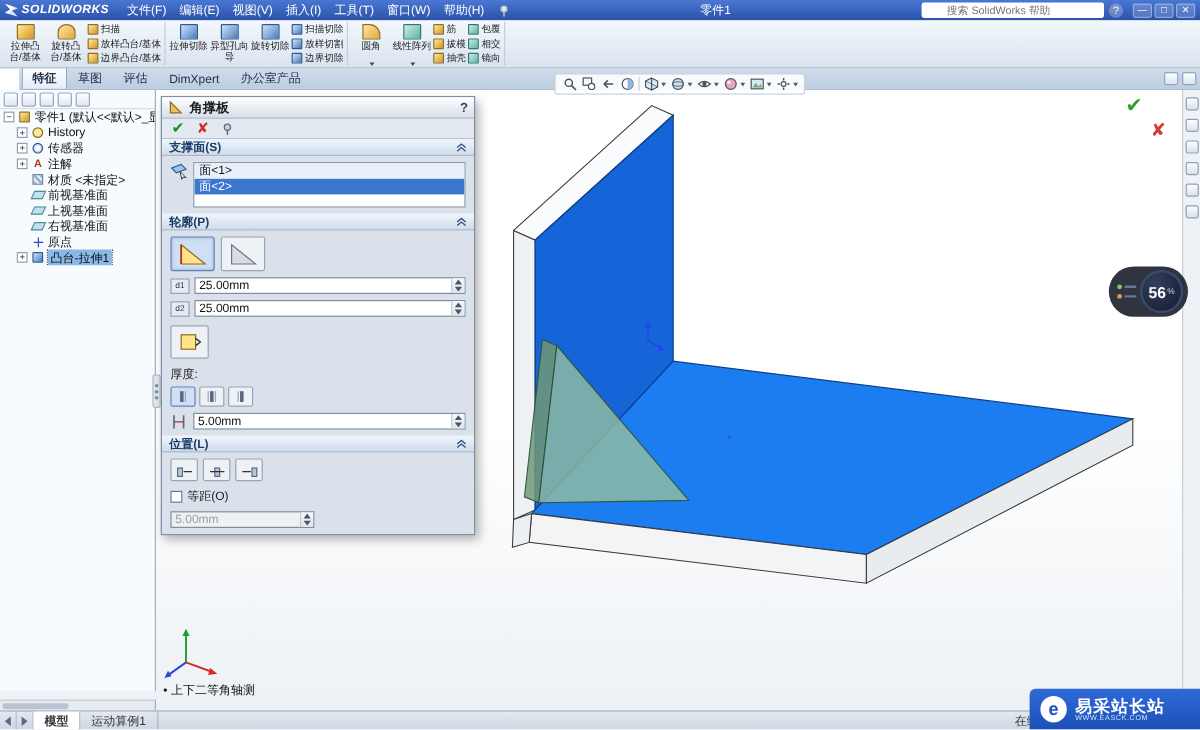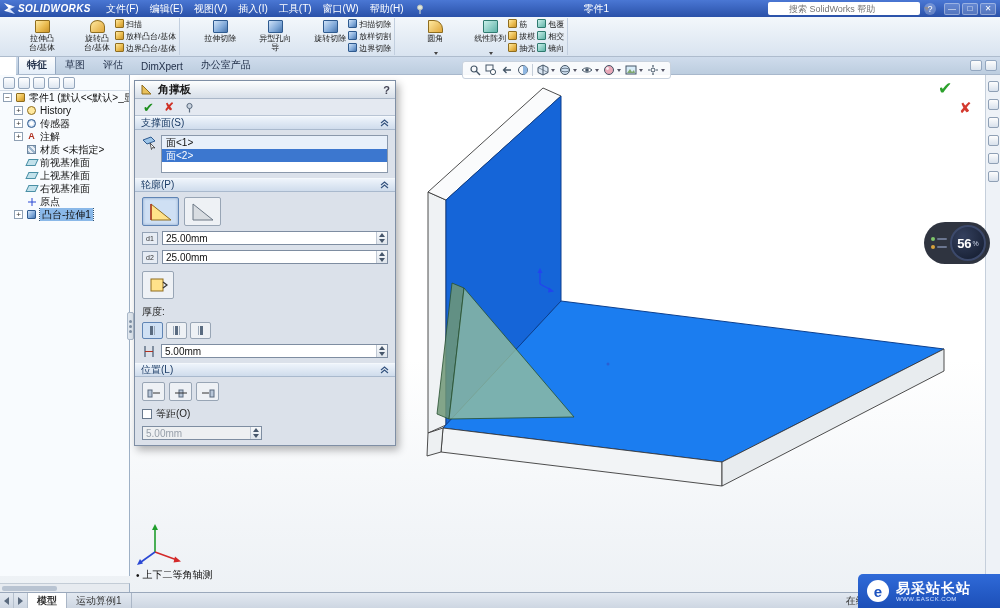--- a/index.html
+++ b/index.html
@@ -17,26 +17,26 @@
   .searchbox { width:152px; height:13px; background:#fff; border-radius:2px; display:flex; align-items:center; padding:0 3px; gap:18px;text-decoration:underline; }
   .searchbox input { border:none; outline:none; flex:1; font-size:9px; color:#777; background:transparent; font-family:inherit; }
   .sb-caret { width:0; height:0; border-left:3px solid transparent; border-right:3px solid transparent; border-top:4px solid #667; }
   .help-round { width:12px; height:12px; border-radius:50%; background:rgba(255,255,255,.25); text-align:center; line-height:12px; font-size:9px; }
   .winbtns { display:flex; gap:2px; margin-left:4px; }
   .winbtns div { width:16px; height:12px; background:rgba(255,255,255,.18); border:1px solid rgba(255,255,255,.35); border-radius:2px; text-align:center; line-height:10px; font-size:8px; cursor:default; }
 
   
   .ribbon { position:absolute; left:0; top:17px; width:1000px; height:40px; background:linear-gradient(#f3f7fb,#d9e4f0); border-bottom:1px solid #aebccd; display:flex; padding:1px 2px; z-index:30; }
   .rgroup { display:flex; padding:0 3px; border-right:1px solid #c2cfdf; gap:2px; }
-  .bigbtn { width:32px; display:flex; flex-direction:column; align-items:center; padding-top:2px; font-size:8px; line-height:9px; text-align:center; color:#1a1a1a; cursor:default;margin-left:21px; }
+  .bigbtn { width:32px; display:flex; flex-direction:column; align-items:center; padding-top:2px; font-size:8px; line-height:9px; text-align:center; color:#1a1a1a; cursor:default; }
   .bigbtn.wide { width:50px; }
   .bigbtn .blabel { word-break:break-all; height:19px; overflow:hidden; }
   .bicon { width:15px; height:13px; margin-bottom:1px; }
   .smallstack { display:flex; flex-direction:column; justify-content:space-around; padding:1px 0; }
-  .smallbtn { display:flex; gap:2px; font-size:8px; color:#1a1a1a; height:11px; white-space:nowrap; cursor:default; }
+  .smallbtn { display:flex; align-items:center; gap:2px; font-size:8px; color:#1a1a1a; height:11px; white-space:nowrap; cursor:default; }
   .sicon { width:9px; height:9px; flex:none; }
   .ic-gold { background:linear-gradient(135deg,#ffe9a0,#e8b84a 60%,#c9942e); border:1px solid #8f6d1e; border-radius:1px; }
   .ic-gold-round { background:linear-gradient(135deg,#ffe9a0,#e0a83c); border:1px solid #8f6d1e; border-radius:50% 50% 2px 2px; }
   .ic-blue { background:linear-gradient(135deg,#cfe2f8,#7fa8d8 60%,#4a76ad); border:1px solid #2e5a8f; border-radius:1px; }
   .ic-teal { background:linear-gradient(135deg,#c9f0ea,#5fb3a8); border:1px solid #2e7a6f; border-radius:1px; }
   .ic-fillet { background:linear-gradient(135deg,#ffe9a0,#e0a83c); border:1px solid #8f6d1e; border-radius:0 9px 0 0; }
   .caret { width:0; height:0; border-left:2.5px solid transparent; border-right:2.5px solid transparent; border-top:3px solid #444; margin-left:1px; flex:none; }
 
   
   .tabrow { position:absolute; left:16px; top:57px; width:1000px; height:18px; background:linear-gradient(#cfdcec,#bccddf); border-bottom:1px solid #a8b8cc; display:flex; align-items:flex-end; padding-left:2px; z-index:20; }
@@ -94,21 +94,21 @@
   .splitter { position:absolute; left:127px; top:312px; width:7px; height:28px; background:#dfe6ee; border:1px solid #aab8c9; border-radius:2px; z-index:12; display:flex; flex-direction:column; align-items:center; justify-content:center; gap:2px; }
   .splitter i { width:3px; height:3px; background:#7f90a5; border-radius:50%; }
 
   
   .pm { position:absolute; left:134px; top:80px; width:262px; background:#dbe1ea; border:1px solid #7f8fa5; box-shadow:3px 4px 8px rgba(0,0,0,.3); z-index:15; }
   .pm-title { height:18px; background:linear-gradient(#fdfefe,#d7dfe9); border-bottom:1px solid #aab7c8; display:flex; align-items:center; padding:0 5px; gap:5px; font-weight:bold; font-size:11px; color:#1c1c1c; }
   .pm-help { margin-left:auto; color:#445; font-weight:bold; }
   .pm-actions { height:17px; display:flex; align-items:center; gap:10px; padding:0 8px; background:#e4e9f1; border-bottom:1px solid #b8c4d4; }
   .pm-ok { color:#1e8f1e; font-size:13px; font-weight:bold; cursor:default; }
   .pm-cancel { color:#cf2f24; font-size:12px; font-weight:bold; cursor:default; }
-  .pm-sec { height:14px; background:linear-gradient(#eef4fb,#cfdcec); border-top:1px solid #f4f8fc; border-bottom:1px solid #a9b9cd; display:flex; align-items:center; padding:0 6px; font-weight:normal; color:#1b3c66; font-size:10px; }
+  .pm-sec { height:14px; background:linear-gradient(#eef4fb,#cfdcec); border-top:1px solid #f4f8fc; border-bottom:1px solid #a9b9cd; display:flex; align-items:center; padding:0 6px; font-weight:bold; color:#1b3c66; font-size:10px; }
   .sec-chev { margin-left:auto; }
   .pm-body { padding:5px 7px; }
   .sel-row { display:flex; gap:4px; }
   .listbox { flex:1; background:#fff; border:1px solid #8a98ab; height:38px; overflow:hidden; }
   .lb-item { height:13px; line-height:13px; padding:0 4px; font-size:10px; color:#111; background:#e8f0fa; cursor:default; }
   .lb-item.sel { background:#3c77cf; color:#fff; }
   .togglerow { display:flex; gap:5px; }
   .togglebtn { width:37px; height:29px; background:#eef1f5; border:1px solid #98a5b5; border-radius:2px; display:flex; align-items:center; justify-content:center; cursor:default; }
   .togglebtn.pressed { background:#cfe0f4; border:1px solid #5f84b4; box-shadow:inset 0 0 3px rgba(40,80,140,.4); }
   .valrow { display:flex; align-items:center; gap:4px; margin-top:5px; }

